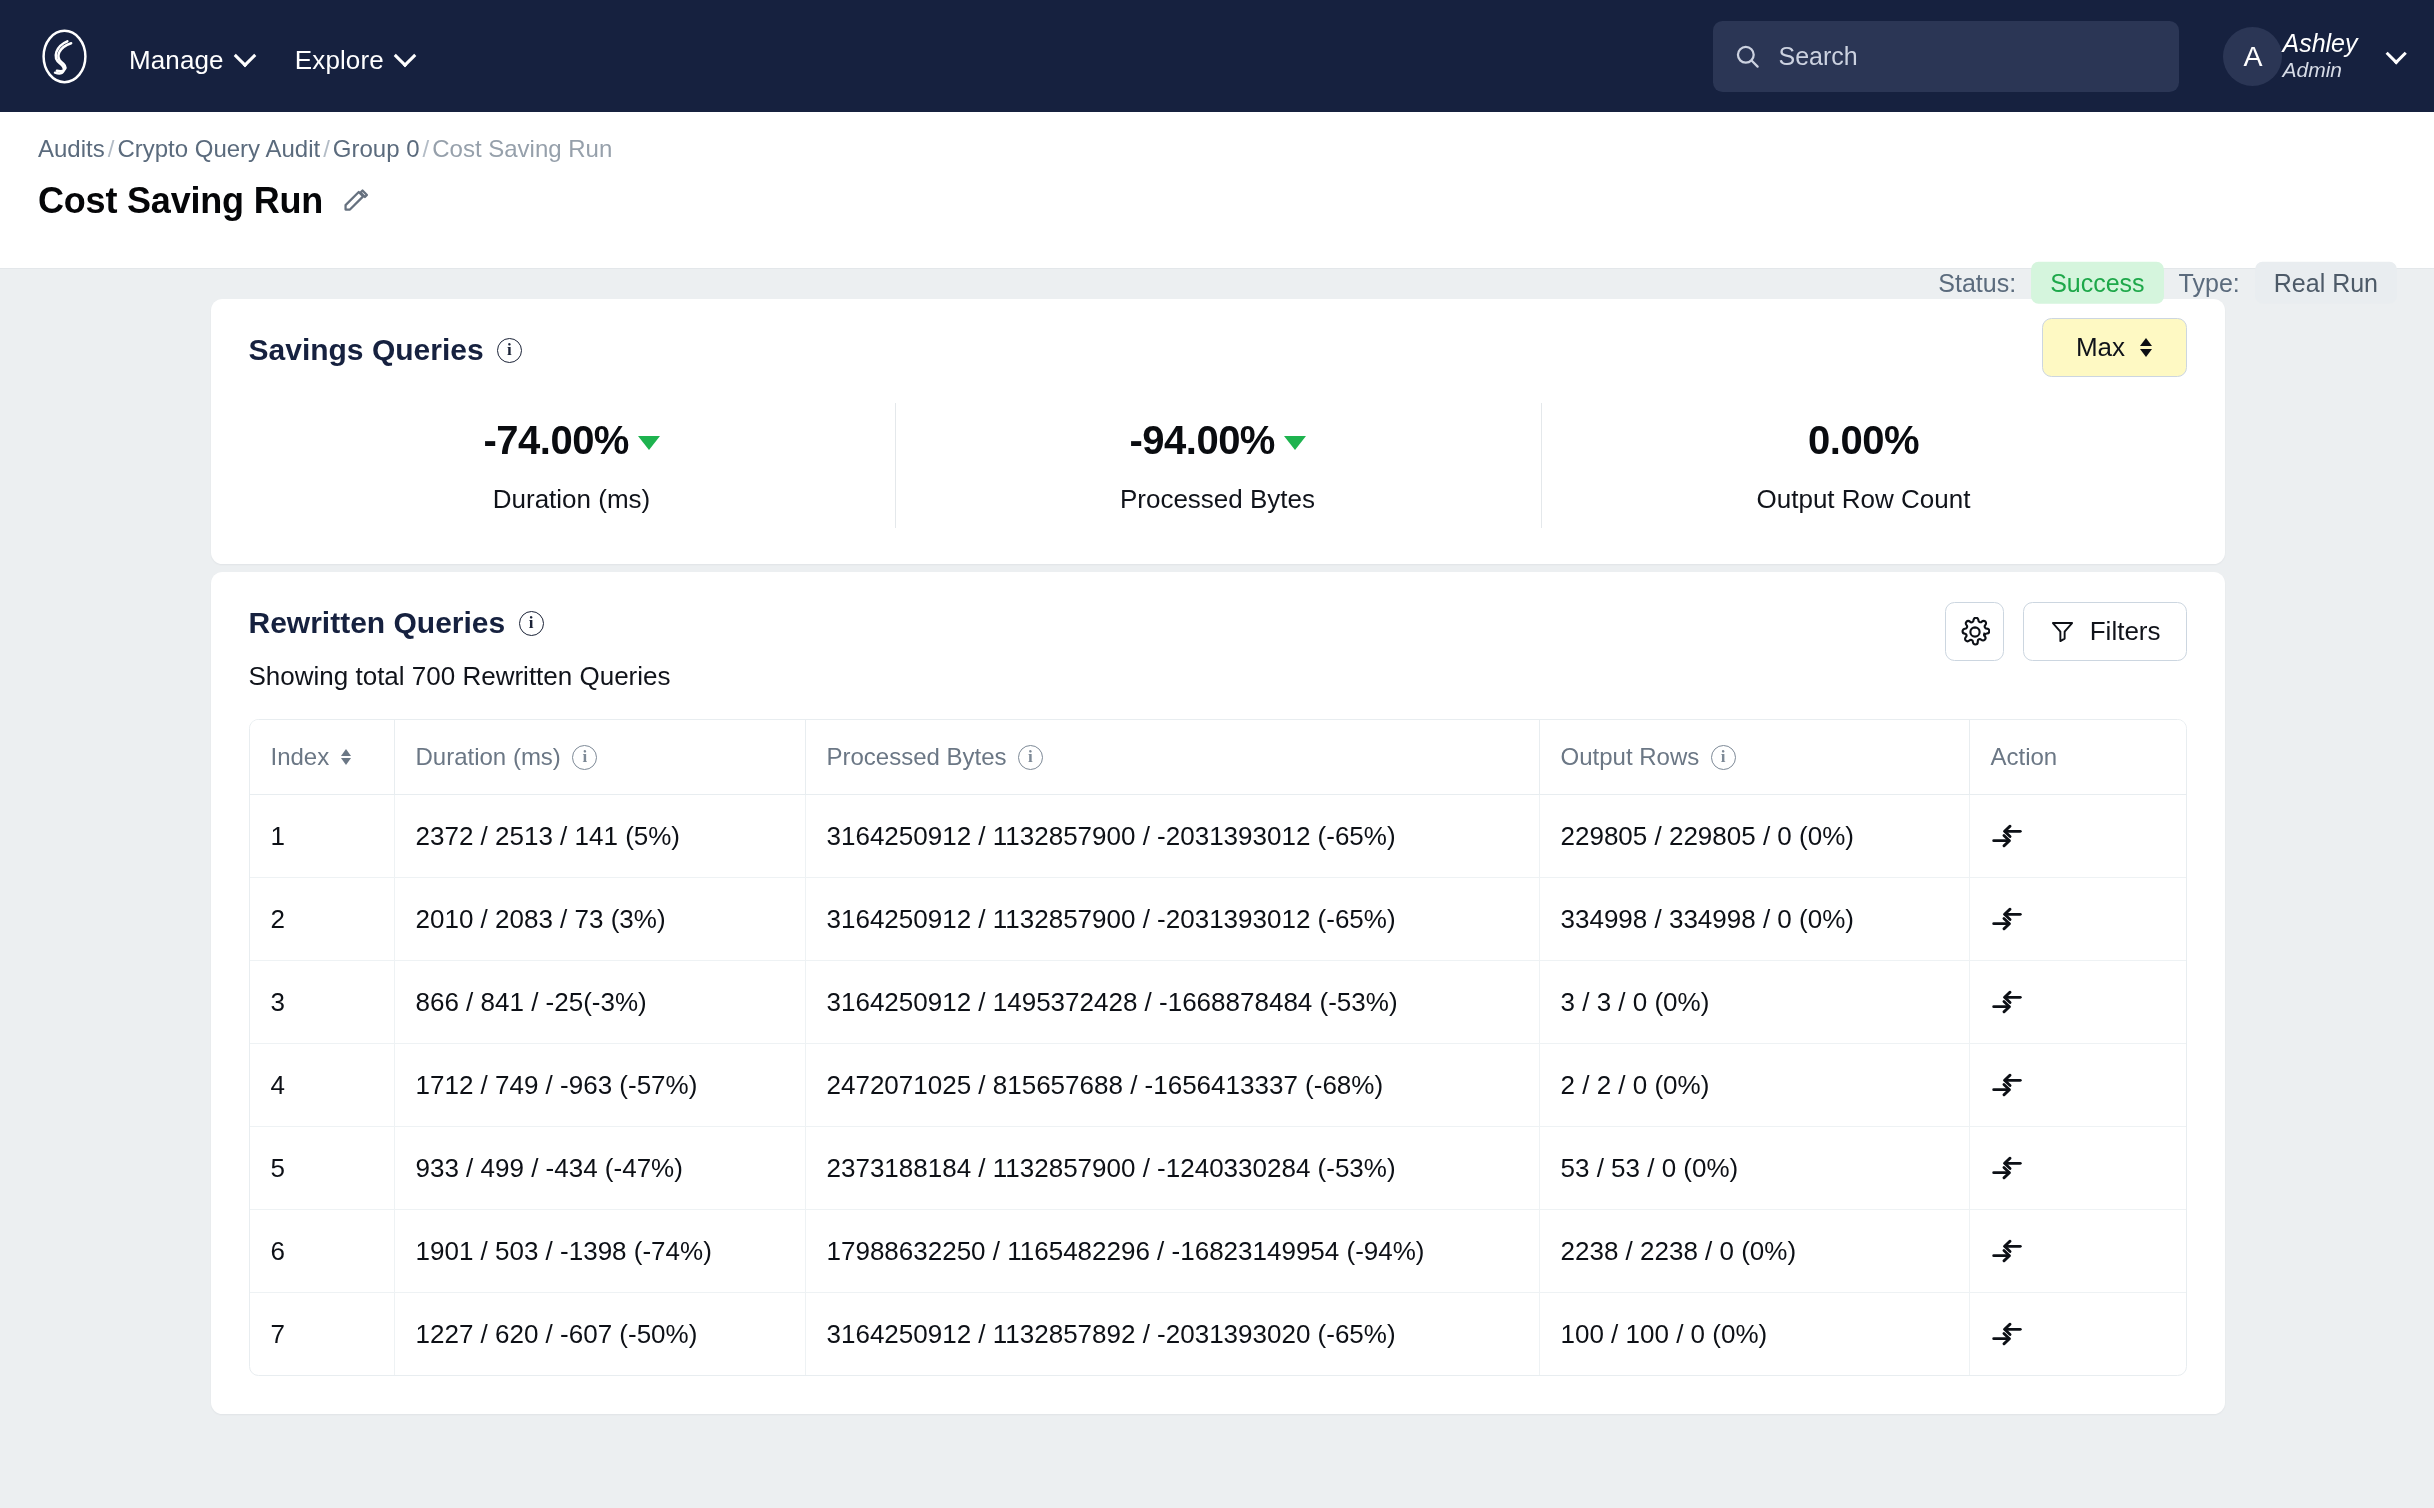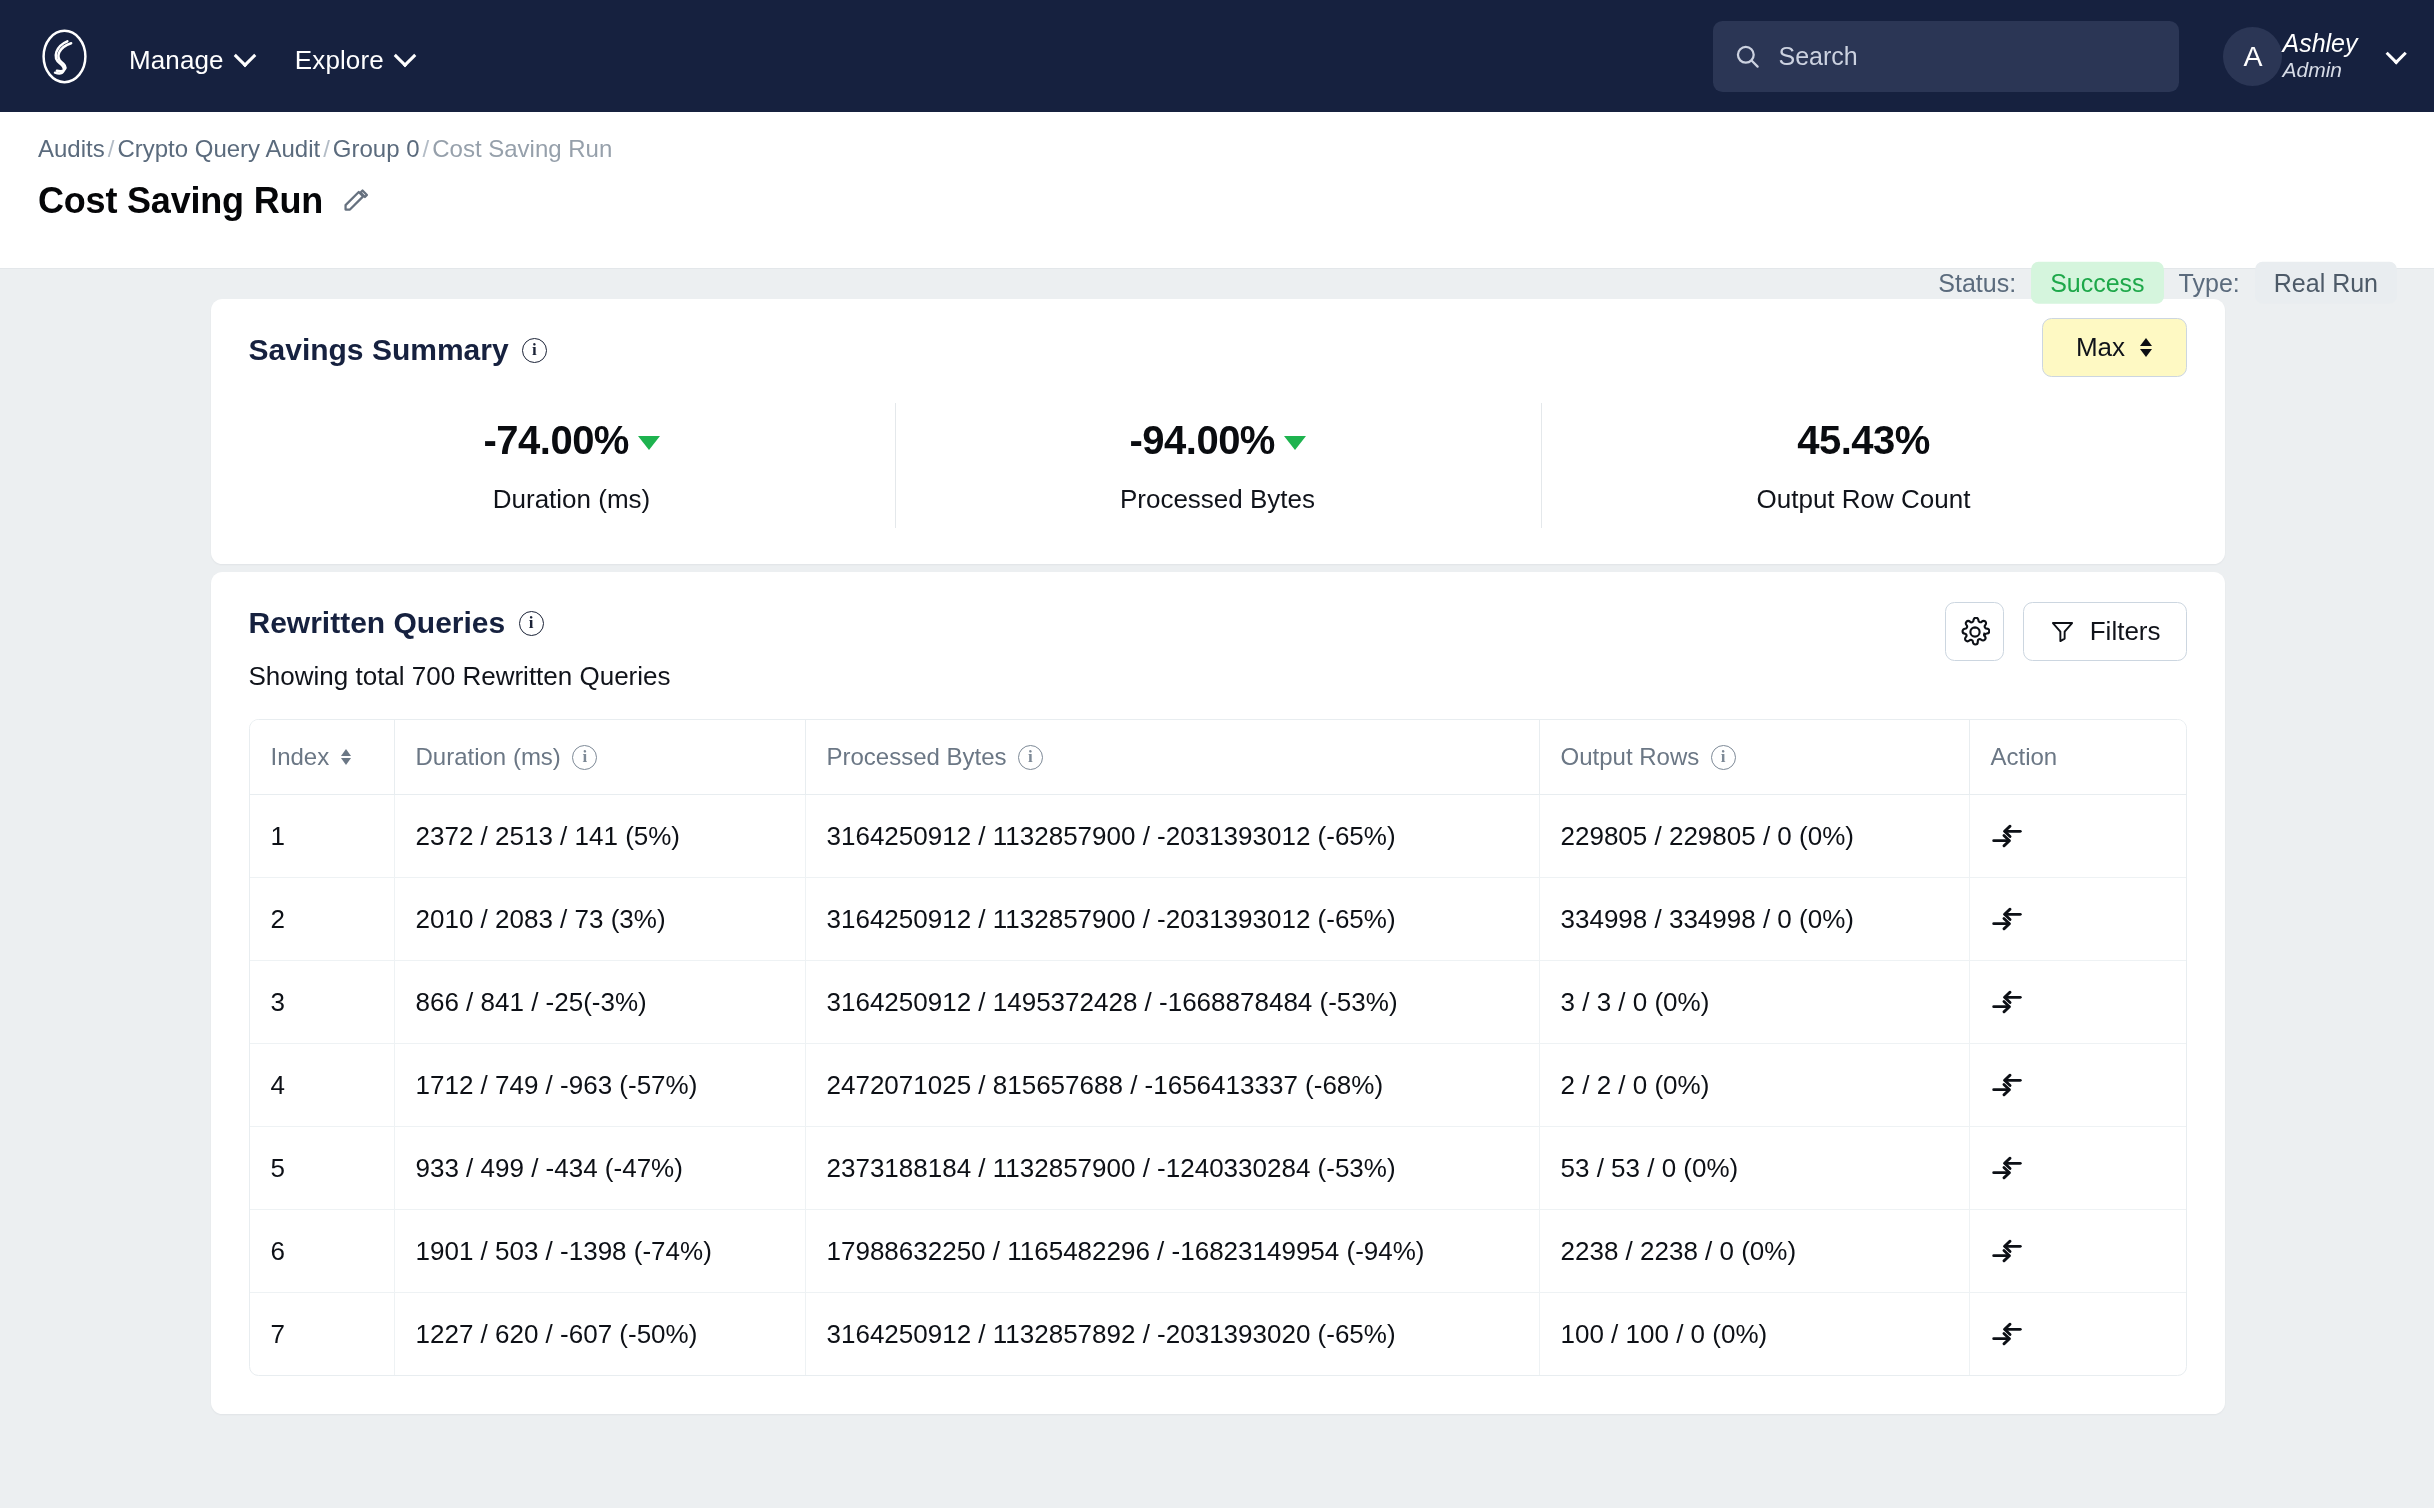--- a/index.html
+++ b/index.html
@@ -301,21 +301,21 @@
     <span class="meta-label">Type:</span>
     <span class="badge-type">Real Run</span>
   </div>
 </div>
 
 <div class="content">
 
   <div class="card">
     <div class="card-head">
       <div class="card-title">
-        <span>Savings Summary</span>
+        <span>Savings Queries</span>
         <span class="info-i">i</span>
       </div>
       <div class="select-max">
         <span>Max</span>
         <span class="updown">
             <span class="u"></span>
             <span class="d"></span>
           </span>
       </div>
     </div>
@@ -330,21 +330,21 @@
       </div>
       <div class="metric">
         <div class="metric-val">
           <span>-94.00%</span>
           <span class="tri-down"></span>
         </div>
         <div class="metric-label">Processed Bytes</div>
       </div>
       <div class="metric">
         <div class="metric-val">
-          <span>45.43%</span>
+          <span>0.00%</span>
         </div>
         <div class="metric-label">Output Row Count</div>
       </div>
     </div>
   </div>
 
   <div class="card">
     <div class="card-head">
       <div class="card-title">
         <span>Rewritten Queries</span>

